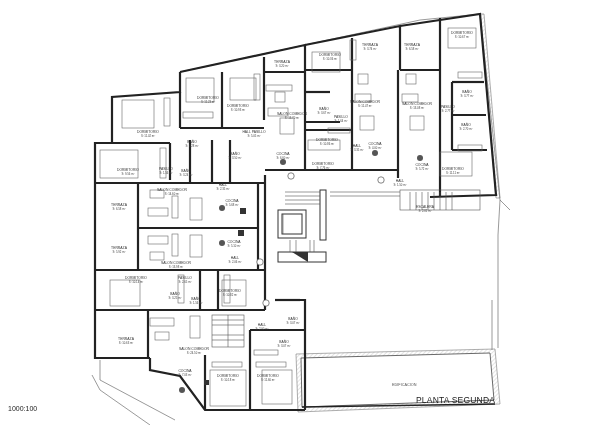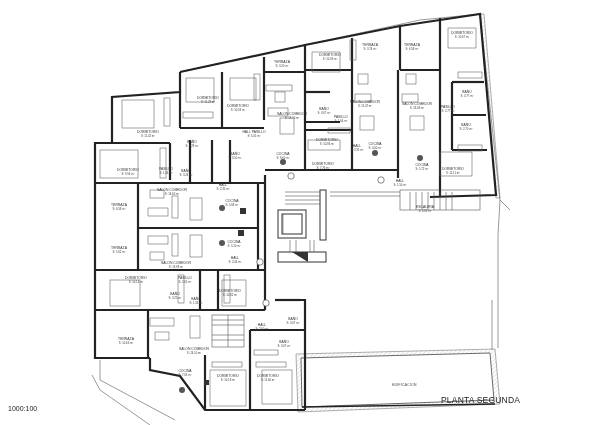--- a/index.html
+++ b/index.html
@@ -8,21 +8,21 @@
   .wall{fill:none;stroke:#222;stroke-width:2.2;}
   .wall-thin{fill:none;stroke:#333;stroke-width:1;}
   .line{fill:none;stroke:#555;stroke-width:0.6;}
   .hatch{fill:url(#hatch);stroke:#777;stroke-width:0.6;}
   .furn{fill:none;stroke:#666;stroke-width:0.6;}
   .dark{fill:#333;}
   .lbl{font-family:"Liberation Sans",sans-serif;font-size:3.4px;fill:#333;text-anchor:middle;}
   .lbl2{font-family:"Liberation Sans",sans-serif;font-size:2.8px;fill:#444;text-anchor:middle;}
   .overlay{position:absolute;font-family:"Liberation Sans",sans-serif;color:#222;}
   #scale{left:8px;top:405px;font-size:7px;}
-  #title{left:441px;top:395px;font-size:8.5px;letter-spacing:0.2px;}
+  #title{left:416px;top:395px;font-size:8.5px;letter-spacing:0.2px;}
   #edif{left:392px;top:383px;font-size:3.8px;color:#555;}
 </style>
 </head>
 <body>
 
 <svg width="600" height="425" viewBox="0 0 600 425">
   <defs>
     <pattern id="hatch" width="3" height="3" patternUnits="userSpaceOnUse" patternTransform="rotate(45)">
       <line x1="0" y1="0" x2="0" y2="3" stroke="#999" stroke-width="0.5"></line>
     </pattern>

